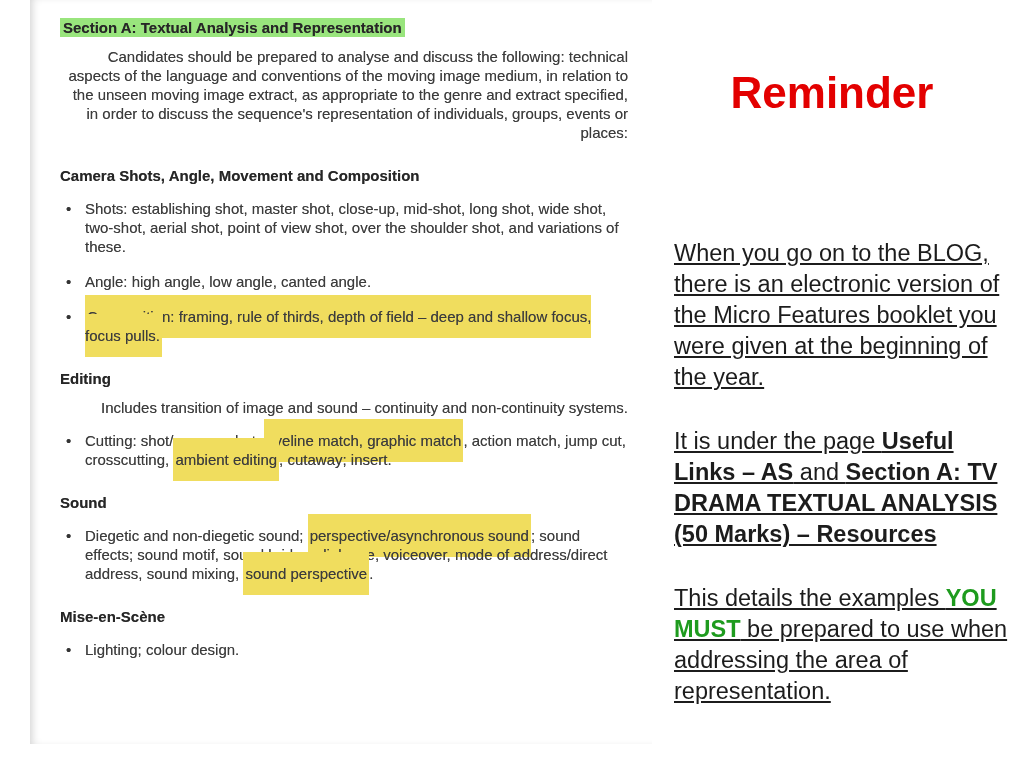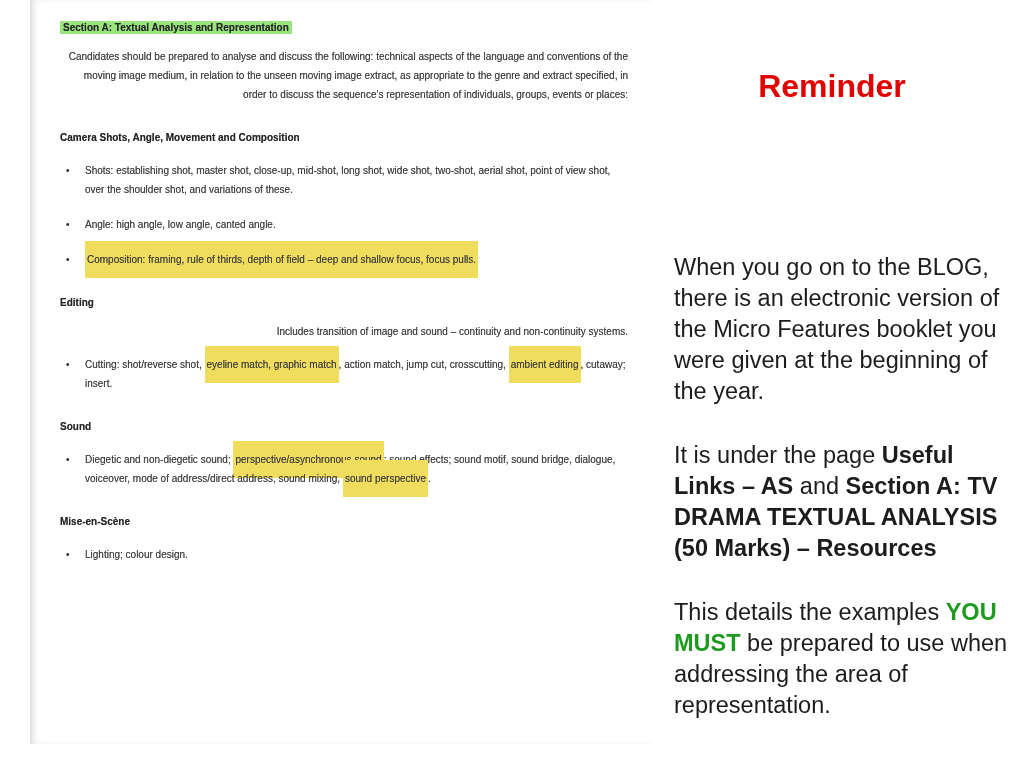--- a/index.html
+++ b/index.html
@@ -8,43 +8,43 @@
     background:#ffffff;
     font-family:"Liberation Sans", sans-serif;
   }
   
   .doc{
     position:absolute;left:30px;top:0;width:622px;height:744px;
     background:#ffffff;
     box-sizing:border-box;
     padding:18px 24px 8px 30px;
     box-shadow:inset 6px 0 8px -4px rgba(0,0,0,0.18);
-    font-size:10px;line-height:19px;
+    font-size:15px;line-height:19px;
     color:var(--doc_text,#3c3c3c);
     text-shadow:0 0 0.6px rgba(70,70,70,0.65);
     overflow:hidden;
   }
   .doc-h{font-weight:bold;color:var(--doc_heading,#262626);margin:24px 0 10px;}
   .doc-h:first-child{margin-top:0;}
   .doc-p{margin:0 0 12px;text-align:right;}
   .doc-li{position:relative;padding-left:25px;margin:14px 0 16px;}
   .doc-li::before{content:"\2022";position:absolute;left:6px;top:0;color:#333;}
   .hl-yellow{background:var(--highlight_yellow,#f0dd5e);padding:13px 2px;}
   .hl-green{background:var(--highlight_green,#99e57d);padding:1px 3px;}
   
   .reminder-title{
     position:absolute;left:656px;top:68px;width:352px;
-    text-align:center;font-size:32px;font-weight:bold;
+    text-align:center;font-size:44px;font-weight:bold;
     color:var(--reminder_red,#e30000);
   }
   .reminder-body{
     position:absolute;left:674px;top:238px;width:342px;
     font-size:23.5px;line-height:31px;color:#1c1c1c;
   }
-  .reminder-body p{margin:14px 0 33px;}
+  .reminder-body p{margin:0 0 33px;text-decoration:underline;}
   .b{font-weight:bold;}
   .green-b{color:var(--emphasis_green,#1e9b1e);font-weight:bold;}
 </style>
 </head>
 <body>
 
 <div class="doc" id="doc-content">
     <div class="doc-h"><span class="hl-green">Section A: Textual Analysis and Representation</span></div>
     <div class="doc-p"><span>Candidates should be prepared to analyse and discuss the following: technical aspects of the language and conventions of the moving image medium, in relation to the unseen moving image extract, as appropriate to the genre and extract specified, in order to discuss the sequence's representation of individuals, groups, events or places:</span></div>
     <div class="doc-h"><span>Camera Shots, Angle, Movement and Composition</span></div>

